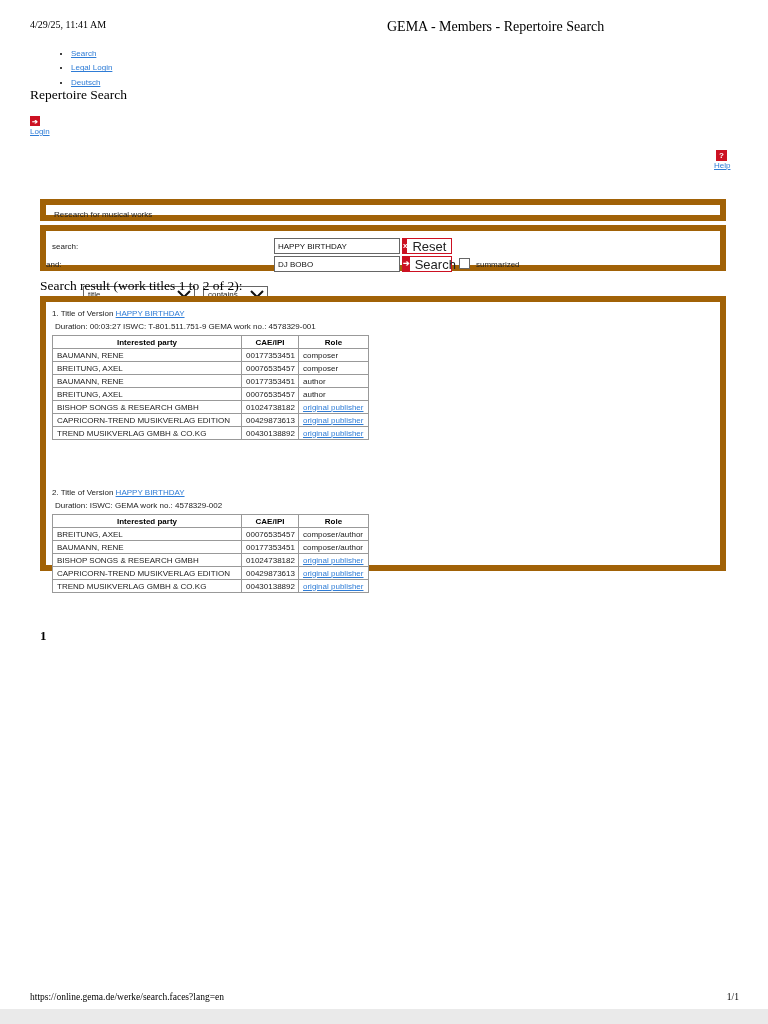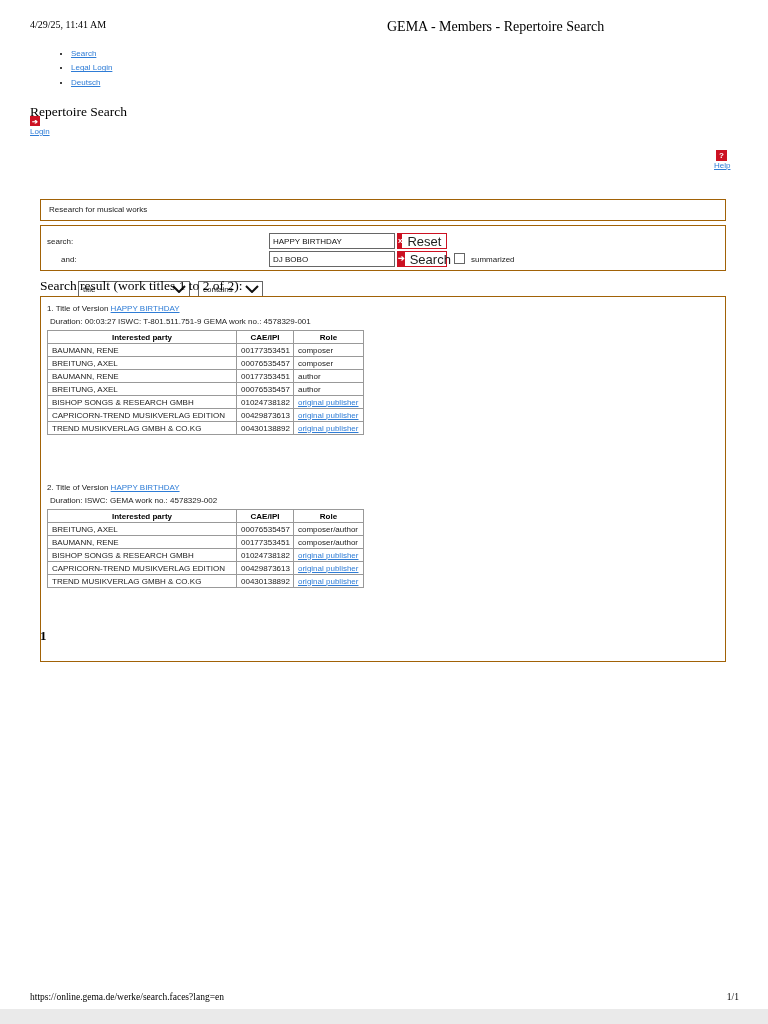--- a/index.html
+++ b/index.html
@@ -18,34 +18,34 @@
   .print-date  { top:19px; left:30px;  font-size:10px; color:#000; }
   .print-title { top:19px; left:387px; font-size:14px; color:#000; }
   .footer-url  { top:992px; left:30px; font-size:9.5px; color:#000; }
   .footer-page { top:992px; right:29px; font-size:9.5px; color:#000; }
   .page-edge   { top:1009px; left:0; width:768px; height:15px; background:#eaeaea; }
 
   
   .nav-list { top:47px; left:57px; list-style:disc; padding-left:14px; }
   .nav-list li { line-height:14.3px; font-size:8px; color:#000; }
 
-  .page-title { top:104px; left:30px; font-size:13.5px; font-weight:400; color:#000; }
+  .page-title { top:87px; left:30px; font-size:13.5px; font-weight:400; color:#000; }
 
   .red-ic {
     background:#cc1122; color:#fff; display:inline-flex;
     align-items:center; justify-content:center; line-height:1;
     font-weight:bold; font-family:"Liberation Sans",sans-serif;
   }
   .login-icon { top:116px; left:30px; width:10px; height:10px; font-size:7px; }
   .login-link { top:127px; left:30px; font-size:8px; }
   .help-icon  { top:150px; left:716px; width:11px; height:11px; font-size:8px; }
   .help-link  { top:161px; left:714px; font-size:8px; }
 
   
-  .box { border:1px solid #a16207; background:#fff; }
+  .box { border:6px solid #a16207; background:#fff; }
   .research-box { top:199px; left:40px; width:686px; height:22px; }
   .research-box .bt { line-height:20px; padding-left:8px; font-size:8px; color:#222; }
   .form-box { top:225px; left:40px; width:686px; height:46px; }
 
   .form-label { font-size:8px; color:#222; }
   .sel {
     position:absolute; height:16px; border:1px solid #666; background:#fff;
     display:flex; align-items:center; justify-content:space-between;
     padding:0 3px 0 4px; font-size:8px; cursor:pointer;margin-top:48px;
   }
@@ -61,21 +61,21 @@
   .rbtn .red-ic { width:13px; font-size:8px; }
   .rbtn .bl { font-size:13px; color:#222; padding:0 5px; align-self:center; }
   .cbox {
     position:absolute; width:11px; height:11px; border:1px solid #666;
     background:#fff; appearance:none; -webkit-appearance:none; cursor:pointer;
   }
 
   .result-summary { top:278px; left:40px; font-size:13.5px; color:#000; }
   .pagesize-sel { top:279px; left:228px; width:40px; height:17px; }
 
-  .results-box { top:296px; left:40px; width:686px; height:366px; }
+  .results-box { top:296px; left:40px; width:686px; height:275px; }
   .work { position:absolute; left:6px; }
   .work-1 { top:7px; }
   .work-2 { top:186px; }
   .work-title-line { font-size:8px; color:#222; }
   .work-details { font-size:8px; color:#222; margin-top:4px; padding-left:3px; }
   .ptable {
     border-collapse:collapse; table-layout:fixed; width:316px;
     font-size:8px; margin-top:4px; background:#fff;
   }
   .ptable th, .ptable td {
@@ -125,21 +125,21 @@
       <svg width="14" height="8" viewBox="0 0 14 8">
           <polyline points="1,1 7,7 13,1" fill="none" stroke="#111" stroke-width="2"></polyline>
         </svg>
     </div>
     <input type="text" class="tin" style="left: 228px; top: 7px; width: 126px;" value="HAPPY BIRTHDAY">
     <div class="rbtn" style="left:356px; top:7px; width:50px;">
       <span class="red-ic">x</span>
       <span class="bl">Reset</span>
     </div>
 
-    <span class="abs form-label" style="left:20px; top:29px;">and:</span>
+    <span class="abs form-label" style="left:0; top:29px;">and:</span>
     <div class="sel" style="left:37px; top:25px; width:124px;justify-content:flex-end;">
       <span>performing artist</span>
       <svg width="14" height="8" viewBox="0 0 14 8">
           <polyline points="1,1 7,7 13,1" fill="none" stroke="#111" stroke-width="2"></polyline>
         </svg>
     </div>
     <div class="sel" style="left:157px; top:25px; width:65px;">
       <span>contains</span>
       <svg width="14" height="8" viewBox="0 0 14 8">
           <polyline points="1,1 7,7 13,1" fill="none" stroke="#111" stroke-width="2"></polyline>

